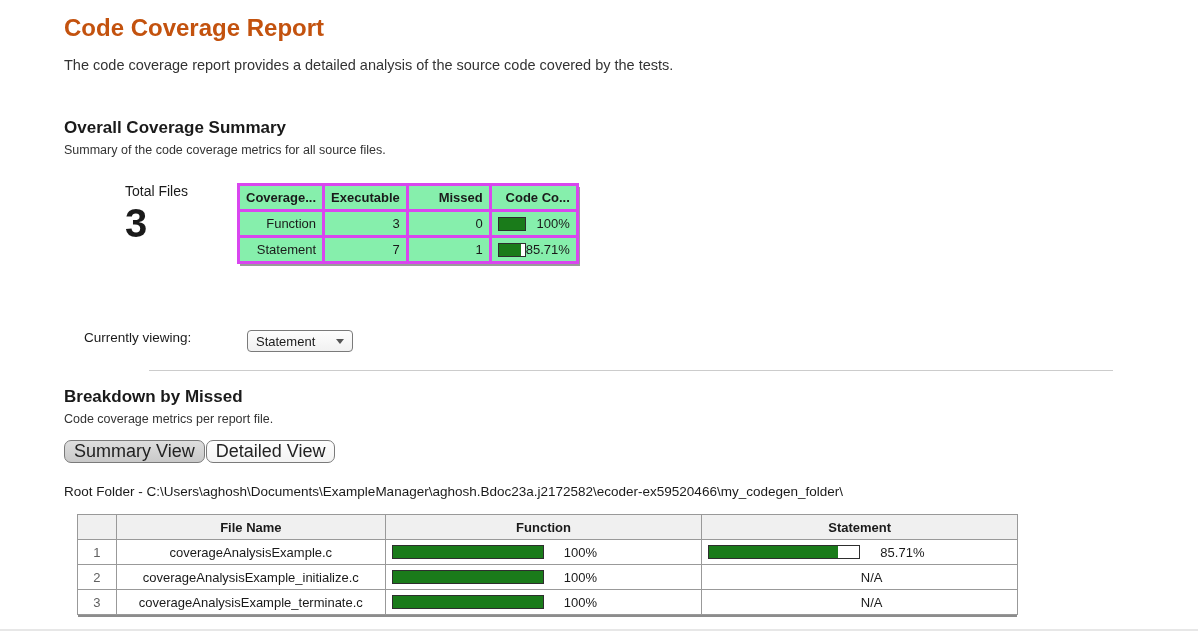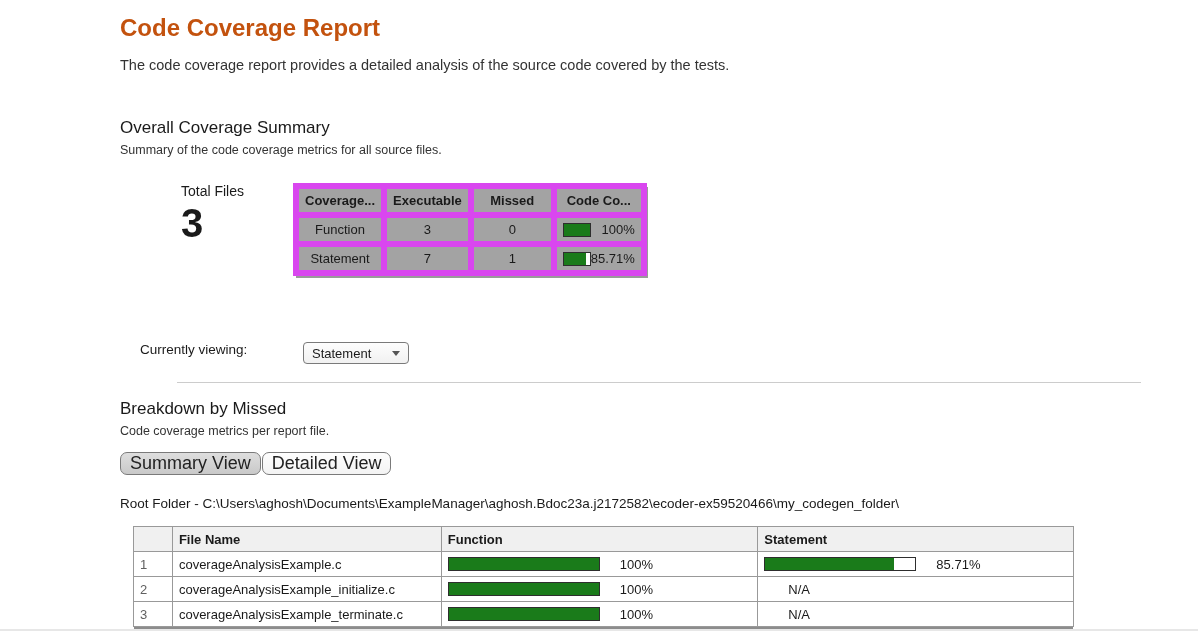--- a/index.html
+++ b/index.html
@@ -5,37 +5,37 @@
   * { box-sizing: border-box; }
   html, body {
     margin: 0; padding: 0;
     width: 1198px; height: 634px;
     background: #ffffff;
     font-family: "Liberation Sans", sans-serif;
     color: #1a1a1a;
     overflow: hidden;
     position: relative;
   }
-  .page { padding-left: 120px; }
+  .page { padding-left: 64px; }
 
   h1.title {
     margin: 14px 0 0;
     font-size: 24px;
     font-weight: bold;
     color: #c3520e;
   }
   p.subtitle {
     margin: 15px 0 0;
     font-size: 14.5px;
     color: #333;
   }
   h2.section-heading {
     margin: 45px 0 0;
     font-size: 17px;
-    font-weight: normal;
+    font-weight: bold;
     color: #1a1a1a;
   }
   h2.section-heading.breakdown { margin-top: 16px; }
   p.section-desc {
     margin: 5px 0 0;
     font-size: 12.5px;
     color: #333;
   }
 
   
@@ -51,25 +51,25 @@
     font-size: 40px; font-weight: bold; line-height: 1;
     margin-top: 4px; color: #1a1a1a;
   }
 
   table.summary-table {
     border-collapse: collapse;
     font-size: 13px;
     box-shadow: 2px 3px 0 -1px #9a9a9a;
   }
   table.summary-table th, table.summary-table td {
-    border: 6px solid #d946ef;
+    border: 3px solid #d946ef;
     padding: 4px 6px;
-    text-align: center;
+    text-align: right;
     height: 25px;
-    background: #a3a3a3;
+    background: #86efac;
   }
   table.summary-table thead th {
     font-weight: bold;
     border-bottom: 2px solid #555;
   }
   .col-type { width: 82px; }
   .col-exec { width: 83px; }
   .col-miss { width: 83px; }
   .col-pct  { width: 84px; }
   .pct-cell-inner {
@@ -137,21 +137,21 @@
     border-collapse: collapse;
     margin-top: 15px;
     margin-left: 13px;
     width: 941px;
     font-size: 13px;
     box-shadow: 0 3px 0 -1px #8c8c8c;
   }
   table.files-table th, table.files-table td {
     border: 1px solid #999;
     padding: 4px 6px;
-    text-align: left;
+    text-align: center;
     height: 25px;
     background: #fff;
   }
   table.files-table thead th { background: #f0f0f0; font-weight: bold; }
   .col-num { width: 39px; }
   .col-file { width: 269px; }
   .col-func { width: 317px; }
   .col-stmt { width: 316px; }
   td.num-cell { background: #f0f0f0; text-align: center; color: #606060; }
   .bar-line { display: flex; align-items: center; }

